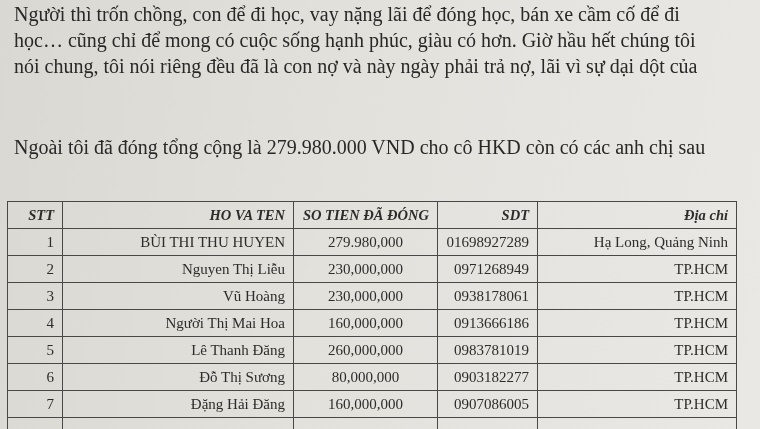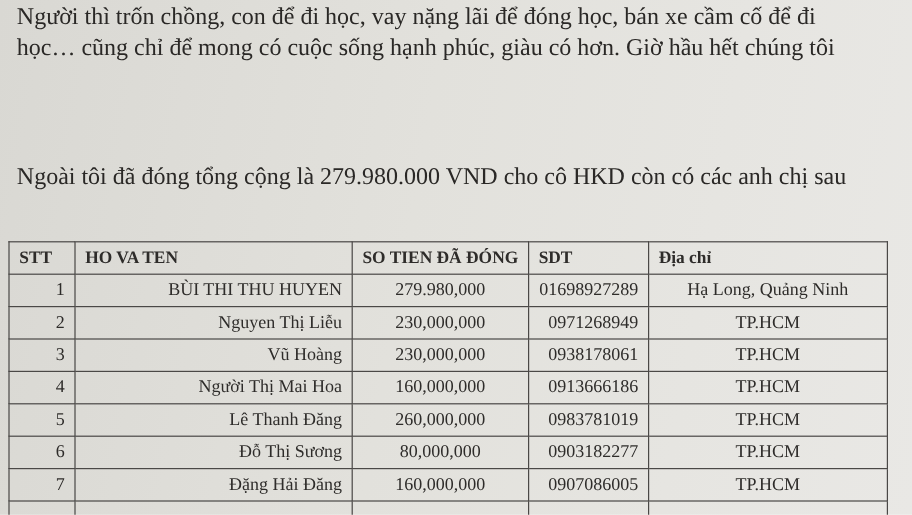--- a/index.html
+++ b/index.html
@@ -37,38 +37,40 @@
       color: #2e2c2a;
     }
     table.ledger th, table.ledger td {
       border: 1.5px solid #4a4846;
       height: 26px;
       padding: 0 8px;
       white-space: nowrap;
     }
     table.ledger th {
       font-weight: bold;
-      text-align: left;
+      text-align: right;
       height: 26px;
       font-size: 14.5px;
+      font-style: italic;
     }
     td.c-stt { text-align: right; width: 38px; }
     td.c-name { text-align: right; width: 214px; }
     td.c-amt { text-align: center; width: 127px; }
     td.c-sdt { text-align: right; width: 83px; }
-    td.c-addr { text-align: center; width: 182px; }
+    td.c-addr { text-align: right; width: 182px; }
     th.c-stt { width: 38px; }
     .partial td { height: 12px; border-bottom: none; }
   </style>
 </head>
 <body>
 
 <div class="para" id="para1">
   <span class="line">Người thì trốn chồng, con để đi học, vay nặng lãi để đóng học, bán xe cầm cố để đi</span>
   <span class="line">học… cũng chỉ để mong có cuộc sống hạnh phúc, giàu có hơn. Giờ hầu hết chúng tôi</span>
+  <span class="line">nói chung, tôi nói riêng đều đã là con nợ và này ngày phải trả nợ, lãi vì sự dại dột của</span>
 </div>
 
 <div class="para" id="para2">
   <span class="line">Ngoài tôi đã đóng tổng cộng là 279.980.000 VND cho cô HKD còn có các anh chị sau</span>
 </div>
 
 <table class="ledger">
   <thead>
     <tr>
       <th class="c-stt">STT</th>

